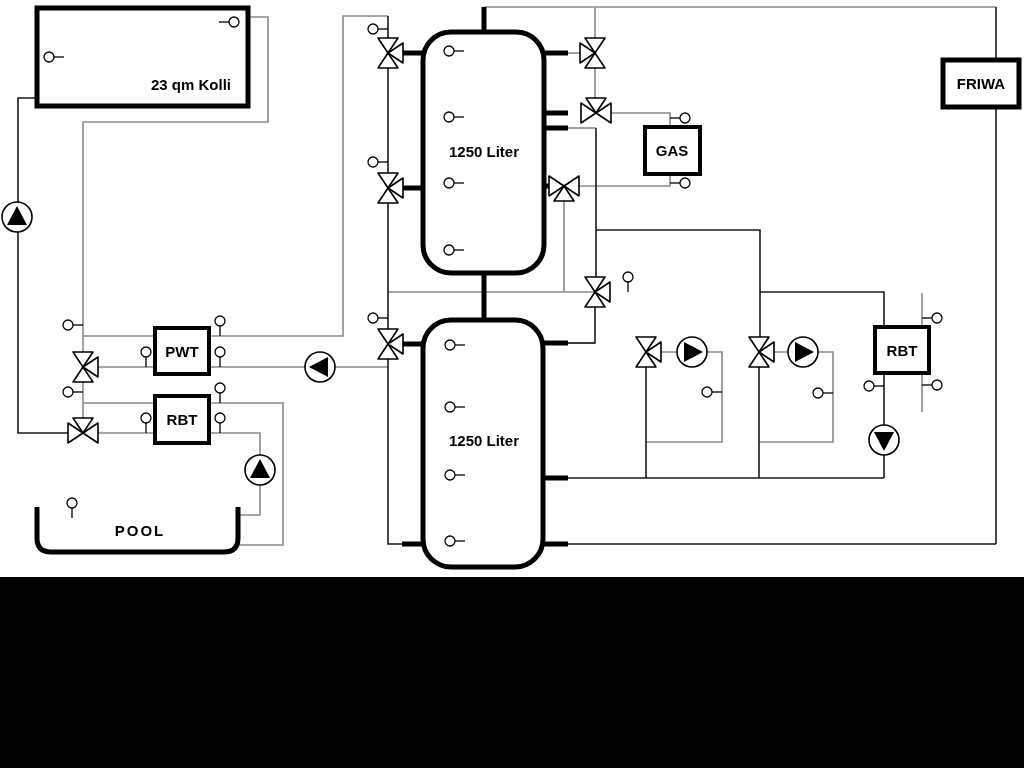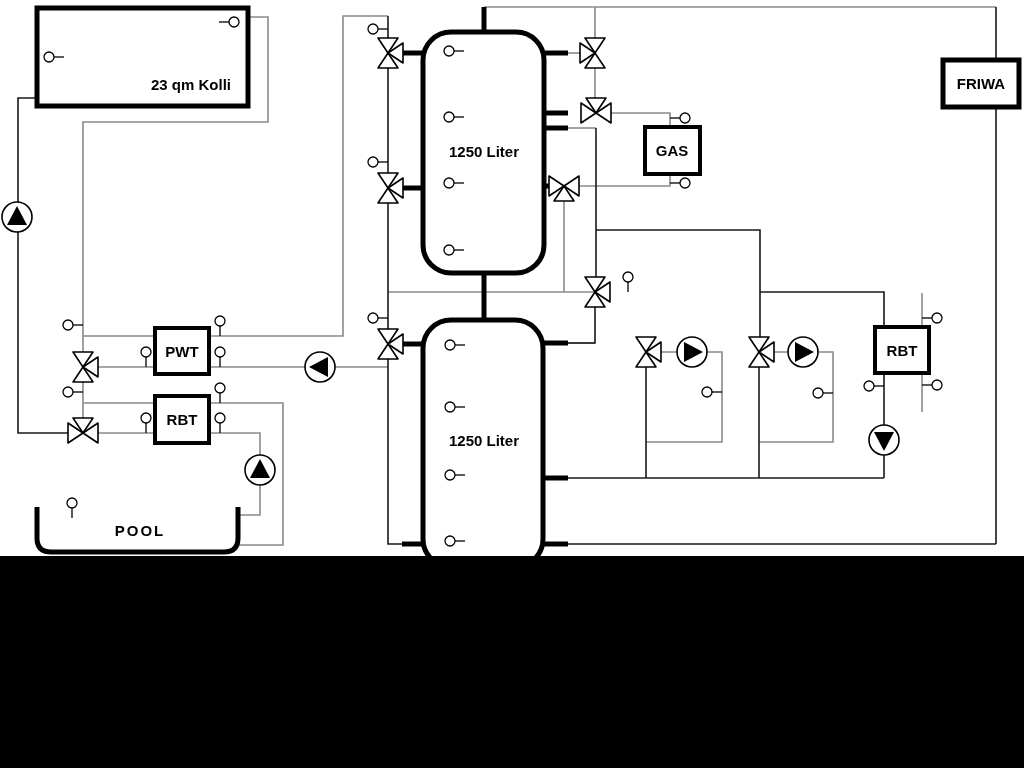--- a/index.html
+++ b/index.html
@@ -1,16 +1,16 @@
 <!DOCTYPE html>
 <html><head>
 <meta charset="utf-8">
 <style>
   html,body{margin:0;padding:0;background:#000;}
-  .screen{position:relative;width:1024px;height:556px;background:#000;overflow:hidden;
+  .screen{position:relative;width:1024px;height:768px;background:#000;overflow:hidden;
           font-family:"Liberation Sans", sans-serif;}
   .canvas{position:absolute;left:0;top:0;width:1024px;height:577px;background:#fff;}
   .footer-band{position:absolute;left:0;top:577px;width:1024px;height:191px;background:#000;}
   svg text{font-family:"Liberation Sans", sans-serif;font-weight:bold;fill:#000;}
 </style>
 </head>
 <body>
 
 <div class="screen">
   <div class="canvas">

